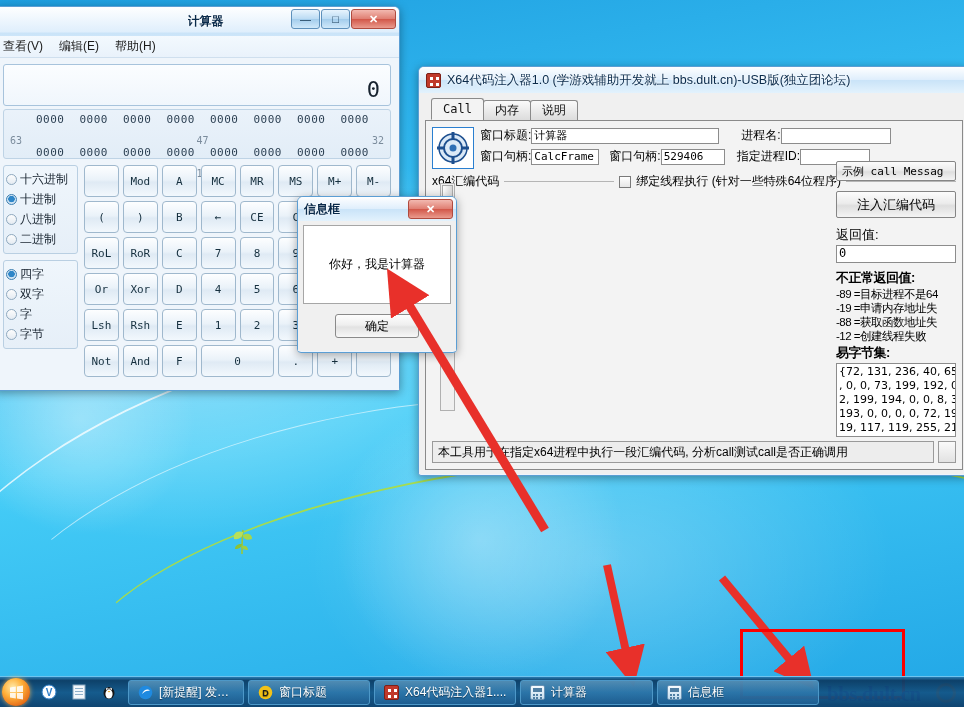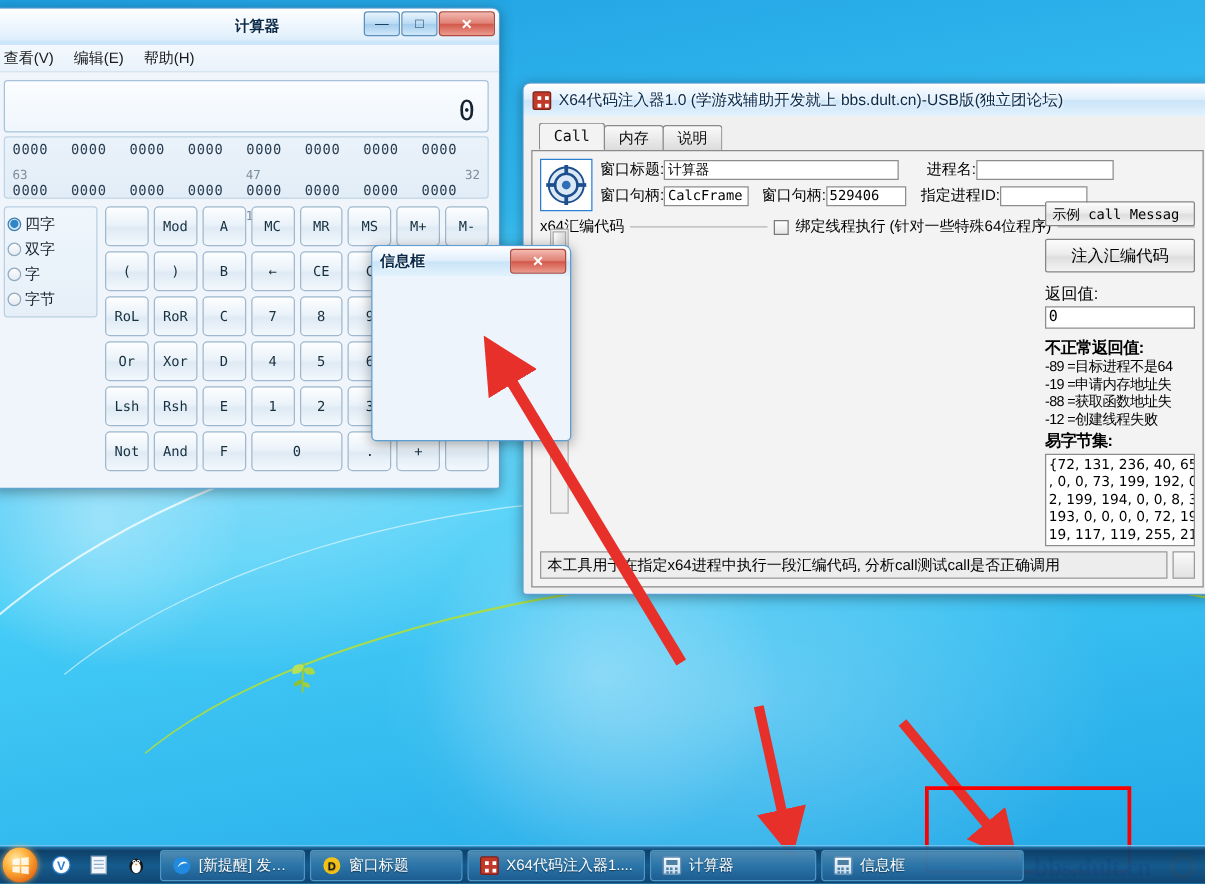--- a/index.html
+++ b/index.html
@@ -88,21 +88,21 @@
     display: flex; align-items: flex-end; justify-content: flex-end;
     padding: 0 10px 3px 0; font-size: 22px; color: #16222e;
     font-family: "DejaVu Sans Mono", monospace;
   }
   .calc-bits {
     margin-top: 3px; height: 50px; border: 1px solid #bed3e5; border-radius: 3px;
     background: linear-gradient(180deg,#eaf2fa,#e2edf7);
     padding: 3px 6px; font-family: "DejaVu Sans Mono", monospace;
     font-size: 11px; color: #2b3f52;
   }
-  .bitrow { display: flex; align-items: baseline; height: 24px; }
+  .bitrow { display: flex; align-items: baseline; height: 24px; margin-left: 26px; }
   .bitgrp { width: 47px; letter-spacing: 0.5px; }
   .bitlabel { font-size: 10px; color: #7b8c9c; }
   .bitline2 { display: flex; font-size: 10px; color: #7b8c9c; height: 11px; margin-top: -2px; justify-content: flex-end; }
   .bitline2 span { display: inline-block; }
 
   .calc-pad { display: flex; margin-top: 6px; gap: 6px; }
   .modes { width: 75px; }
   .modebox {
     border: 1px solid #b9cfe2; border-radius: 3px; padding: 3px 2px 4px 2px;
     background: linear-gradient(180deg,#eff6fc,#e6eff8);
@@ -355,20 +355,38 @@
       </div>
       <div class="bitline2">
         <span style="width:188px" class="bitlabel">31</span>
         <span style="width:145px" class="bitlabel">15</span>
         <span style="width:44px;text-align:right" class="bitlabel">0</span>
       </div>
     </div>
 
     <div class="calc-pad">
       <div class="modes">
+        <div class="modebox">
+          <div class="radio">
+            <span class="rdot"></span>
+            <span>十六进制</span>
+          </div>
+          <div class="radio">
+            <span class="rdot on"></span>
+            <span>十进制</span>
+          </div>
+          <div class="radio">
+            <span class="rdot"></span>
+            <span>八进制</span>
+          </div>
+          <div class="radio">
+            <span class="rdot"></span>
+            <span>二进制</span>
+          </div>
+        </div>
         <div class="modebox">
           <div class="radio">
             <span class="rdot on"></span>
             <span>四字</span>
           </div>
           <div class="radio">
             <span class="rdot"></span>
             <span>双字</span>
           </div>
           <div class="radio">
@@ -529,20 +547,26 @@
   </div>
 </div>
 
 <div class="win" id="msgbox">
   <div class="win-chrome">
     <div class="titlebar">
       <span class="title-text">信息框</span>
       <div class="wbtns">
         <div class="wbtn close">✕</div>
       </div>
+    </div>
+  </div>
+  <div class="msg-client">
+    <div class="msg-area">你好，我是计算器</div>
+    <div class="msg-footer">
+      <div class="msg-ok">确定</div>
     </div>
   </div>
 </div>
 
 <svg id="annots" viewBox="0 0 964 707">
   <defs>
     <marker id="ah" markerWidth="5" markerHeight="5" refX="2.2" refY="2.5" orient="auto">
       <path d="M0,0 L5,2.5 L0,5 Z" fill="#e8302a"></path>
     </marker>
   </defs>

